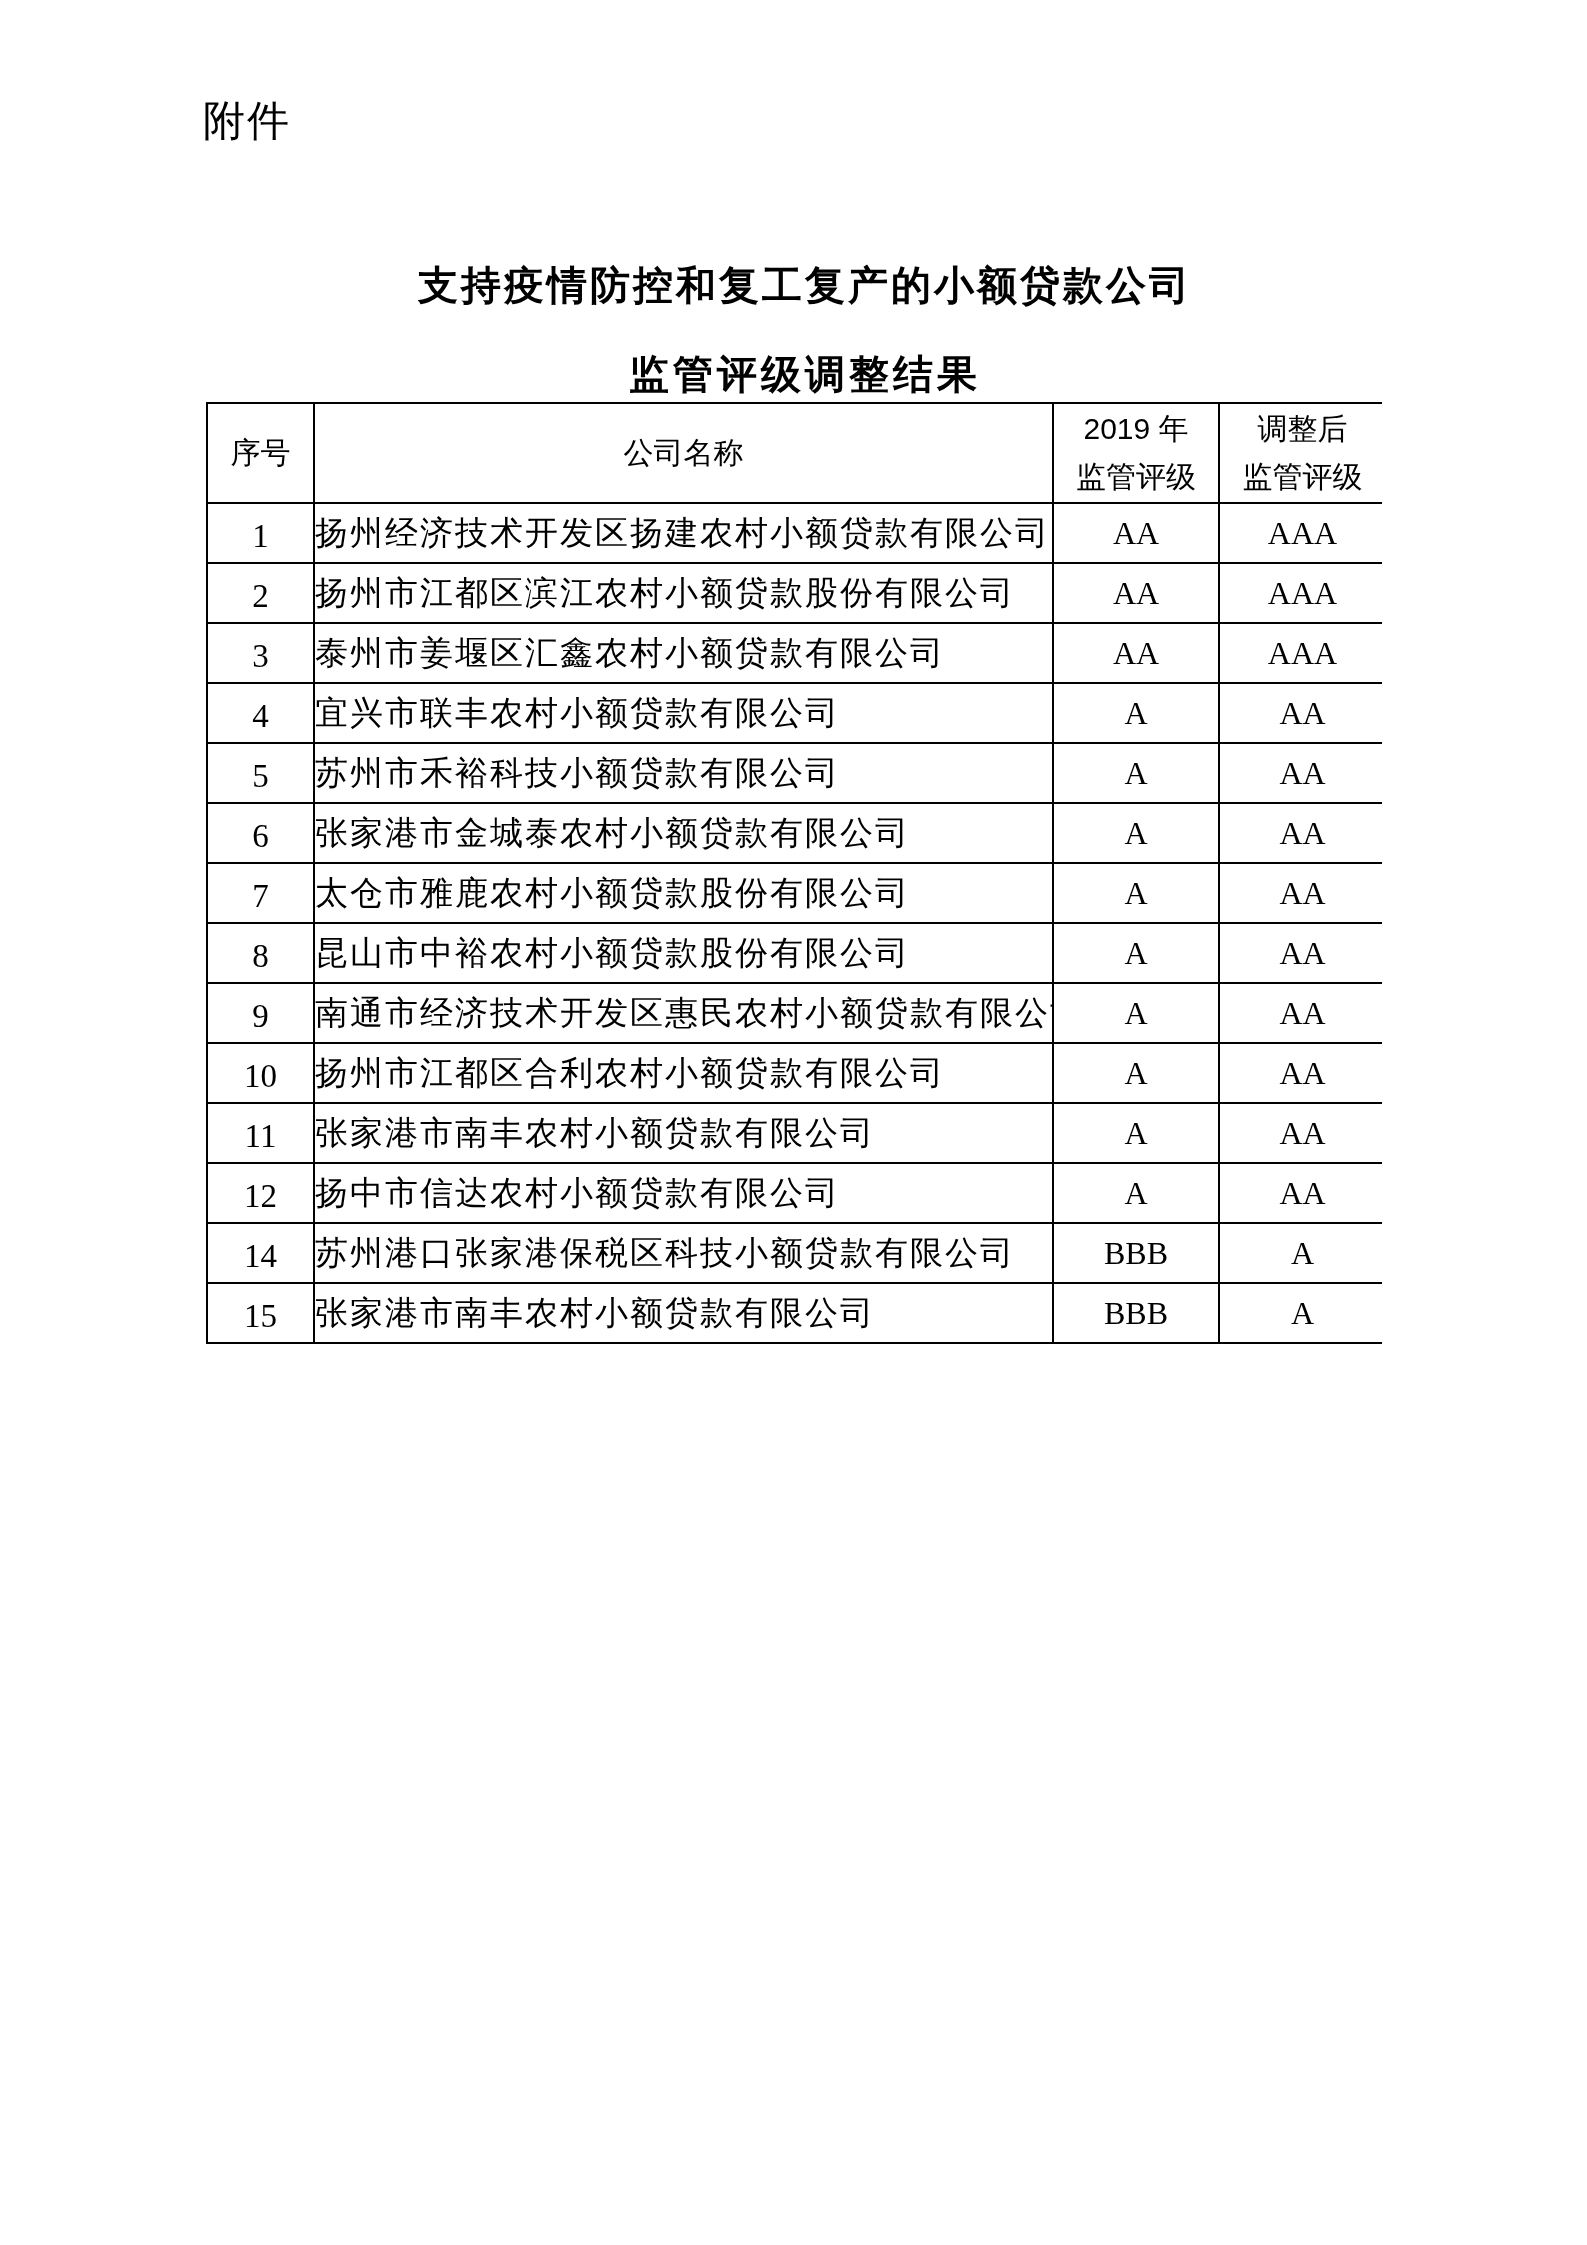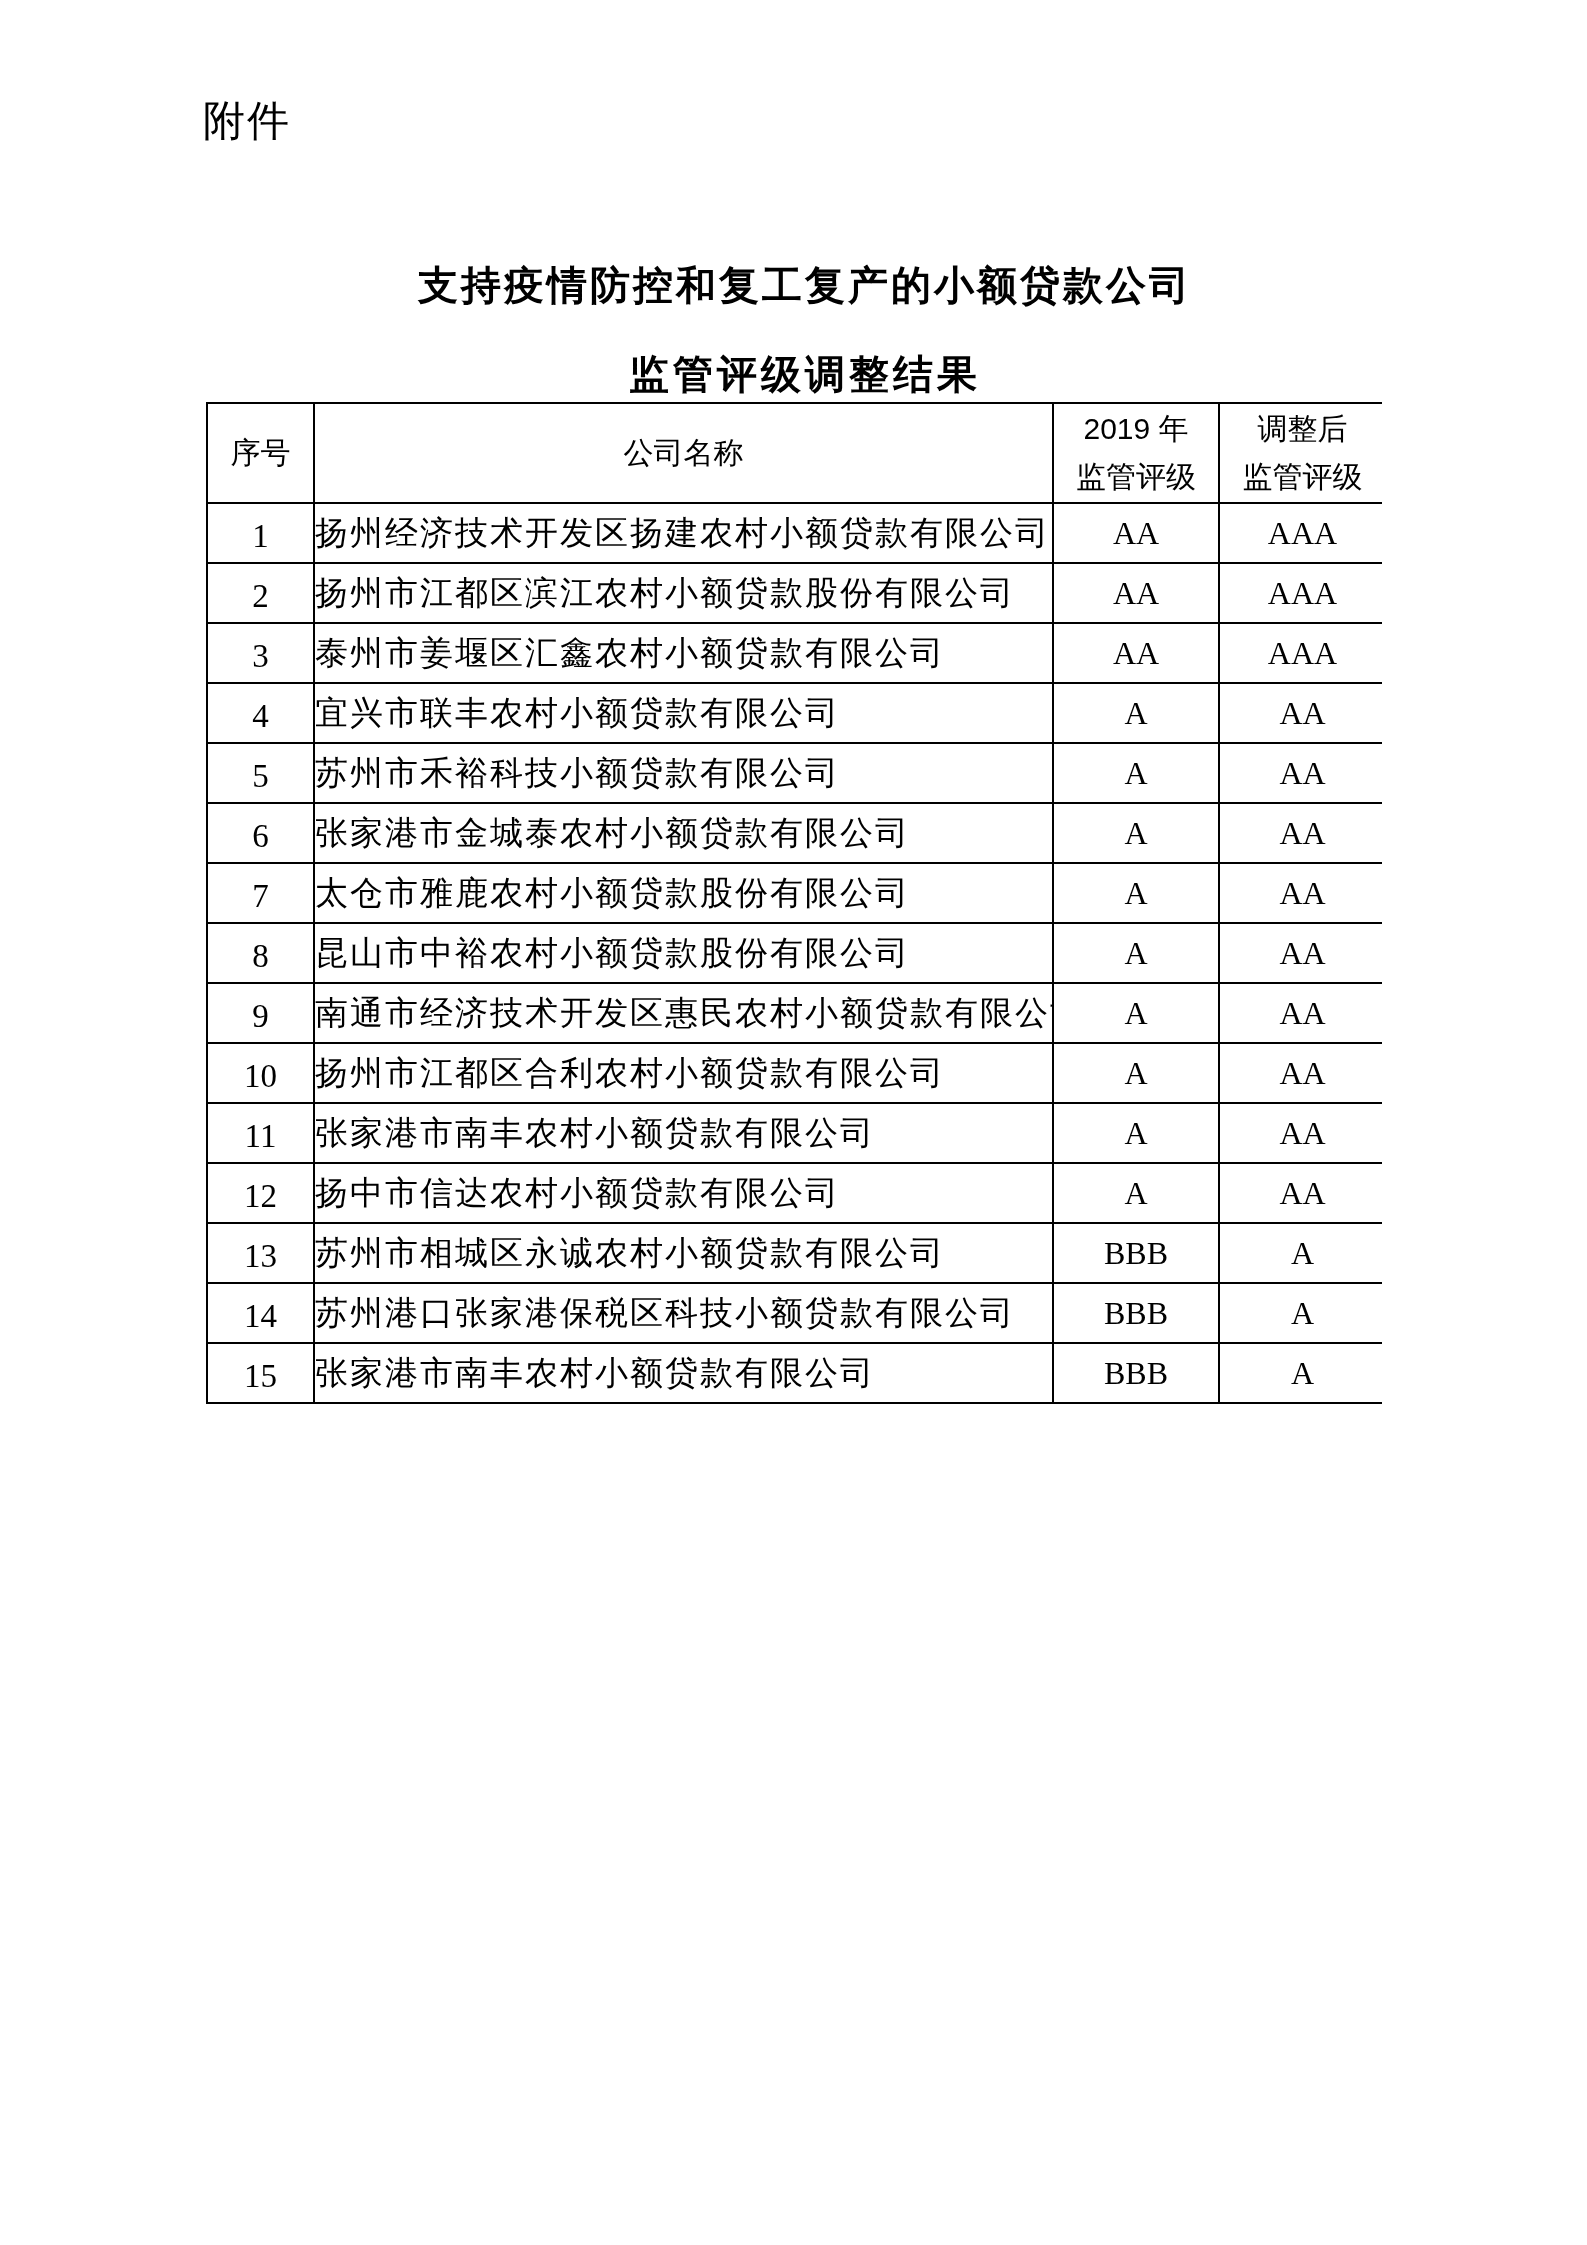--- a/index.html
+++ b/index.html
@@ -202,26 +202,20 @@
       <td class="c-rating">AA</td>
     </tr>
 
     <tr class="data-row">
       <td class="c-index">12</td>
       <td class="c-company">扬中市信达农村小额贷款有限公司</td>
       <td class="c-rating">A</td>
       <td class="c-rating">AA</td>
     </tr>
 
-    <tr class="data-row">
-      <td class="c-index">13</td>
-      <td class="c-company">苏州市相城区永诚农村小额贷款有限公司</td>
-      <td class="c-rating">BBB</td>
-      <td class="c-rating">A</td>
-    </tr>
 
     <tr class="data-row">
       <td class="c-index">14</td>
       <td class="c-company">苏州港口张家港保税区科技小额贷款有限公司</td>
       <td class="c-rating">BBB</td>
       <td class="c-rating">A</td>
     </tr>
 
     <tr class="data-row">
       <td class="c-index">15</td>

